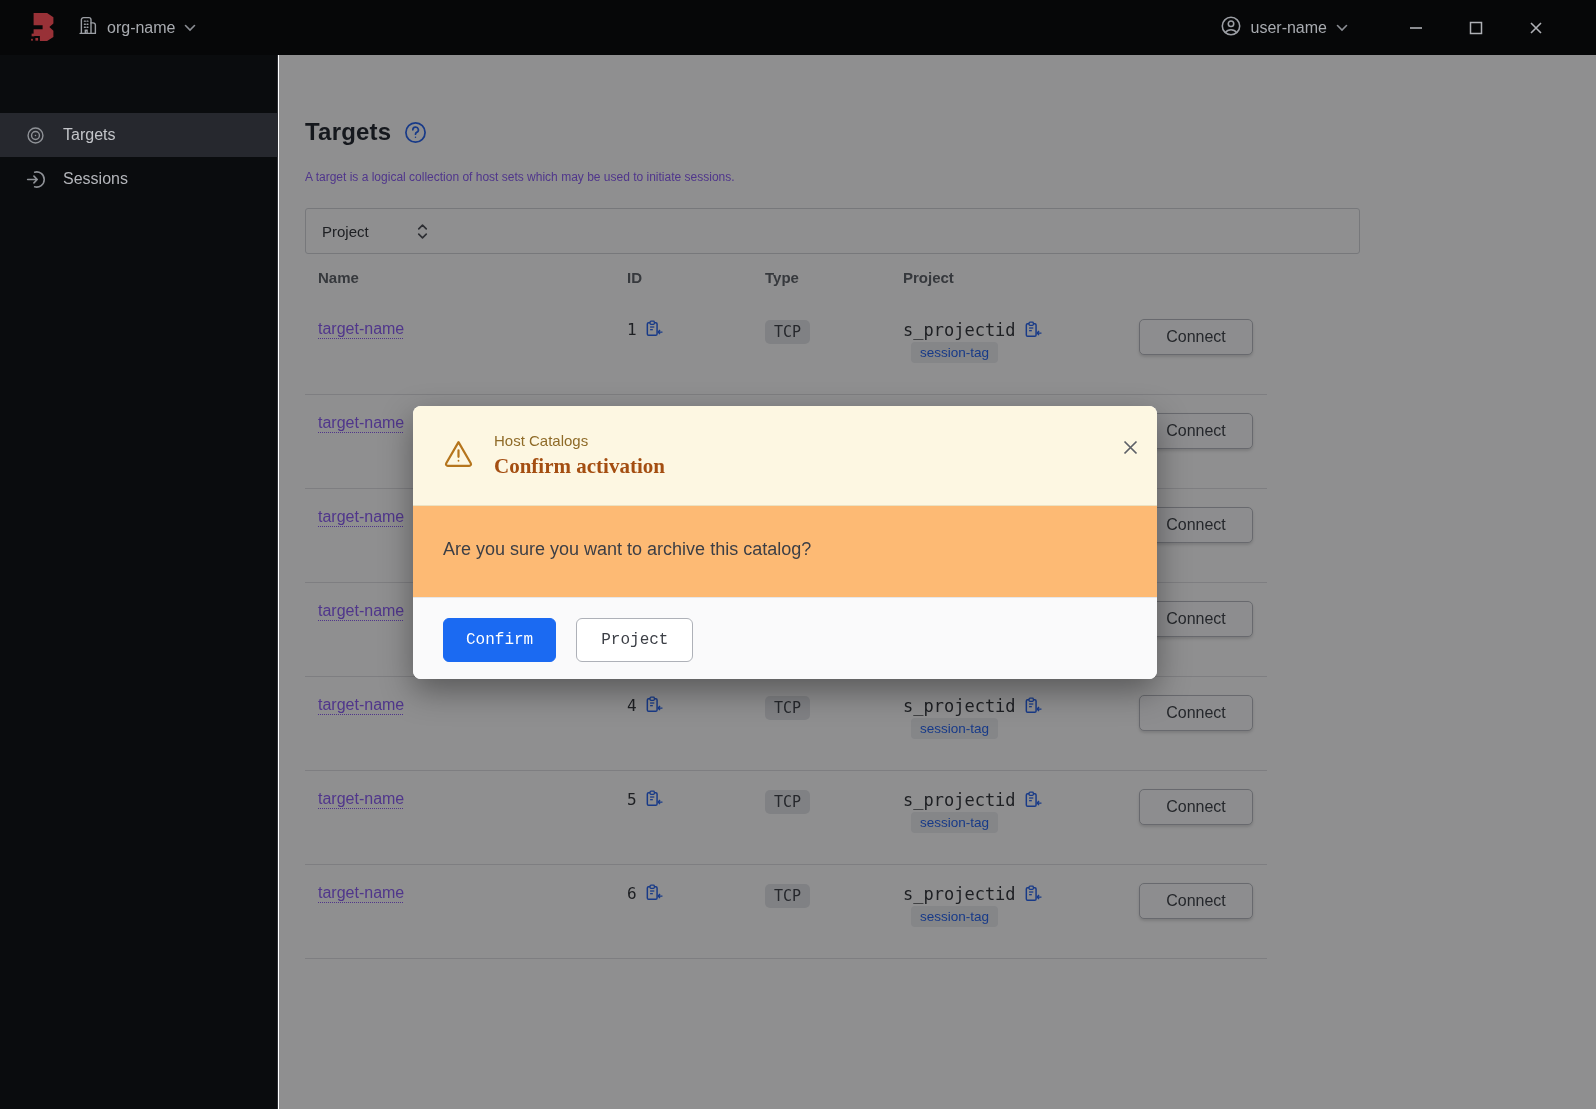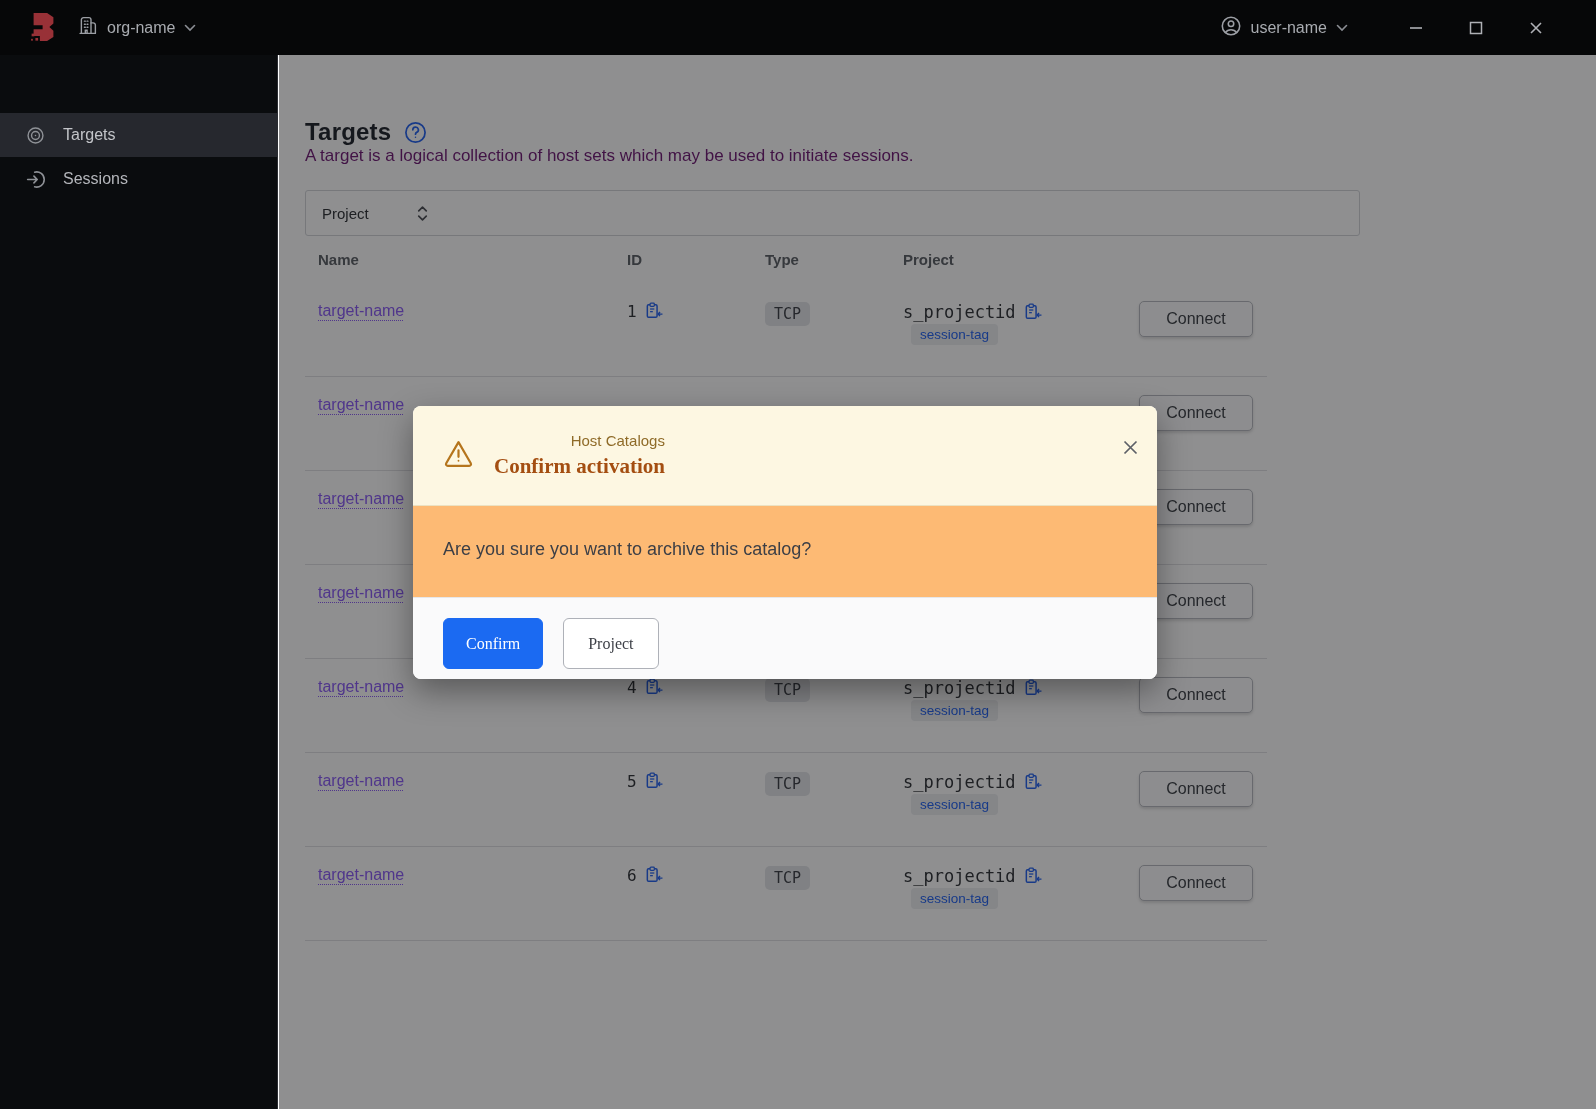--- a/index.html
+++ b/index.html
@@ -22,21 +22,21 @@
   .side-item { height:44px; display:flex; align-items:center; gap:17px; padding-left:25px; color:#b4b6bb; font-size:16px; cursor:pointer; }
   .side-item.active { background:#26282e; color:#c3c5c9; }
   .side-item .icon { display:flex; }
 
   .main { flex:1; background:#ffffff; position:relative; padding-left:27px; }
 
   
   .title-row { display:flex; align-items:center; gap:13px; padding-top:63px; }
   h1.page-title { font-size:24px; font-weight:700; color:#1f232b; letter-spacing:.2px; }
   .help-icon { display:flex; cursor:pointer; }
-  .page-desc { margin-top:0; font-size:17px; color:#701a75; }
+  .page-desc { margin-top:24px; font-size:12px; color:#8b5cf6; }
 
   
   .filter-bar { margin-top:24px; width:1055px; height:46px; border:1px solid #d2d5d9; border-radius:3px;
                 display:flex; align-items:center; padding:0 16px; background:#fff; }
   .filter-label { font-size:15px; color:#2f3237; }
   .sort-icon { margin-left:48px; display:flex; color:#4a4d53; cursor:pointer; }
 
   
   .table { width:962px; }
   .thead { display:grid; grid-template-columns:309px 138px 138px 236px 1fr; height:47px; align-items:center; }
@@ -56,27 +56,27 @@
   .cell.action { display:flex; justify-content:flex-end; padding:18px 14px 0 0; }
   .connect-btn { width:114px; height:36px; background:#fcfcfd; border:1px solid #b7bac0; border-radius:5px;
                  font-size:16px; color:#3c4046; font-family:inherit; cursor:pointer; box-shadow:0 2px 3px rgba(0,0,0,.14); }
 
   
   .overlay { position:absolute; left:279px; top:55px; right:0; bottom:0; background:rgba(10,11,13,.46); z-index:10; }
   .modal { position:absolute; left:413px; top:406px; width:744px; height:273px; border-radius:8px; overflow:hidden;
            background:#fff; box-shadow:0 12px 32px rgba(0,0,0,.38); z-index:20; }
   .modal-header { background:#fdf7e2; height:100px; display:flex; align-items:center; gap:20px;
                   padding:0 60px 0 30px; border-bottom:1px solid #ece2c2; position:relative; }
-  .modal-tagline { font-size:15px; color:#8f6b28;text-align:right; }
+  .modal-tagline { font-size:15px; color:#8f6b28; }
   .modal-title { font-size:21px; font-weight:700; color:#a44e11; margin-top:5px;font-family:Liberation Serif, serif; }
   .modal-close { position:absolute; top:28px; right:14px; width:26px; height:26px; display:flex; align-items:center;
                  justify-content:center; cursor:pointer; color:#5d6067; }
   .modal-body { padding:33px 30px; font-size:18px; color:#3c3f46; background:#fdba74; height:91px; }
   .modal-footer { background:#fafafb; border-top:1px solid #e6e7ea; padding:20px 30px; display:flex; gap:20px; }
-  .btn { height:51px; border-radius:6px; font-size:16px; font-family:Liberation Serif, serif; cursor:pointer; }
+  .btn { height:44px; border-radius:6px; font-size:16px; font-family:Liberation Mono, monospace; cursor:pointer; }
   .btn-primary { background:#1b6af2; border:1px solid #1b6af2; color:#fff; padding:0 22px; font-weight:400; }
   .btn-secondary { background:#fff; border:1px solid #aeb1b8; color:#3c3f46; padding:0 24px; }
 </style>
 </head>
 <body>
 
 <div class="topbar">
   <div class="left">
     <div class="brand">
       <svg viewBox="0 0 30 34" width="27" height="31">

